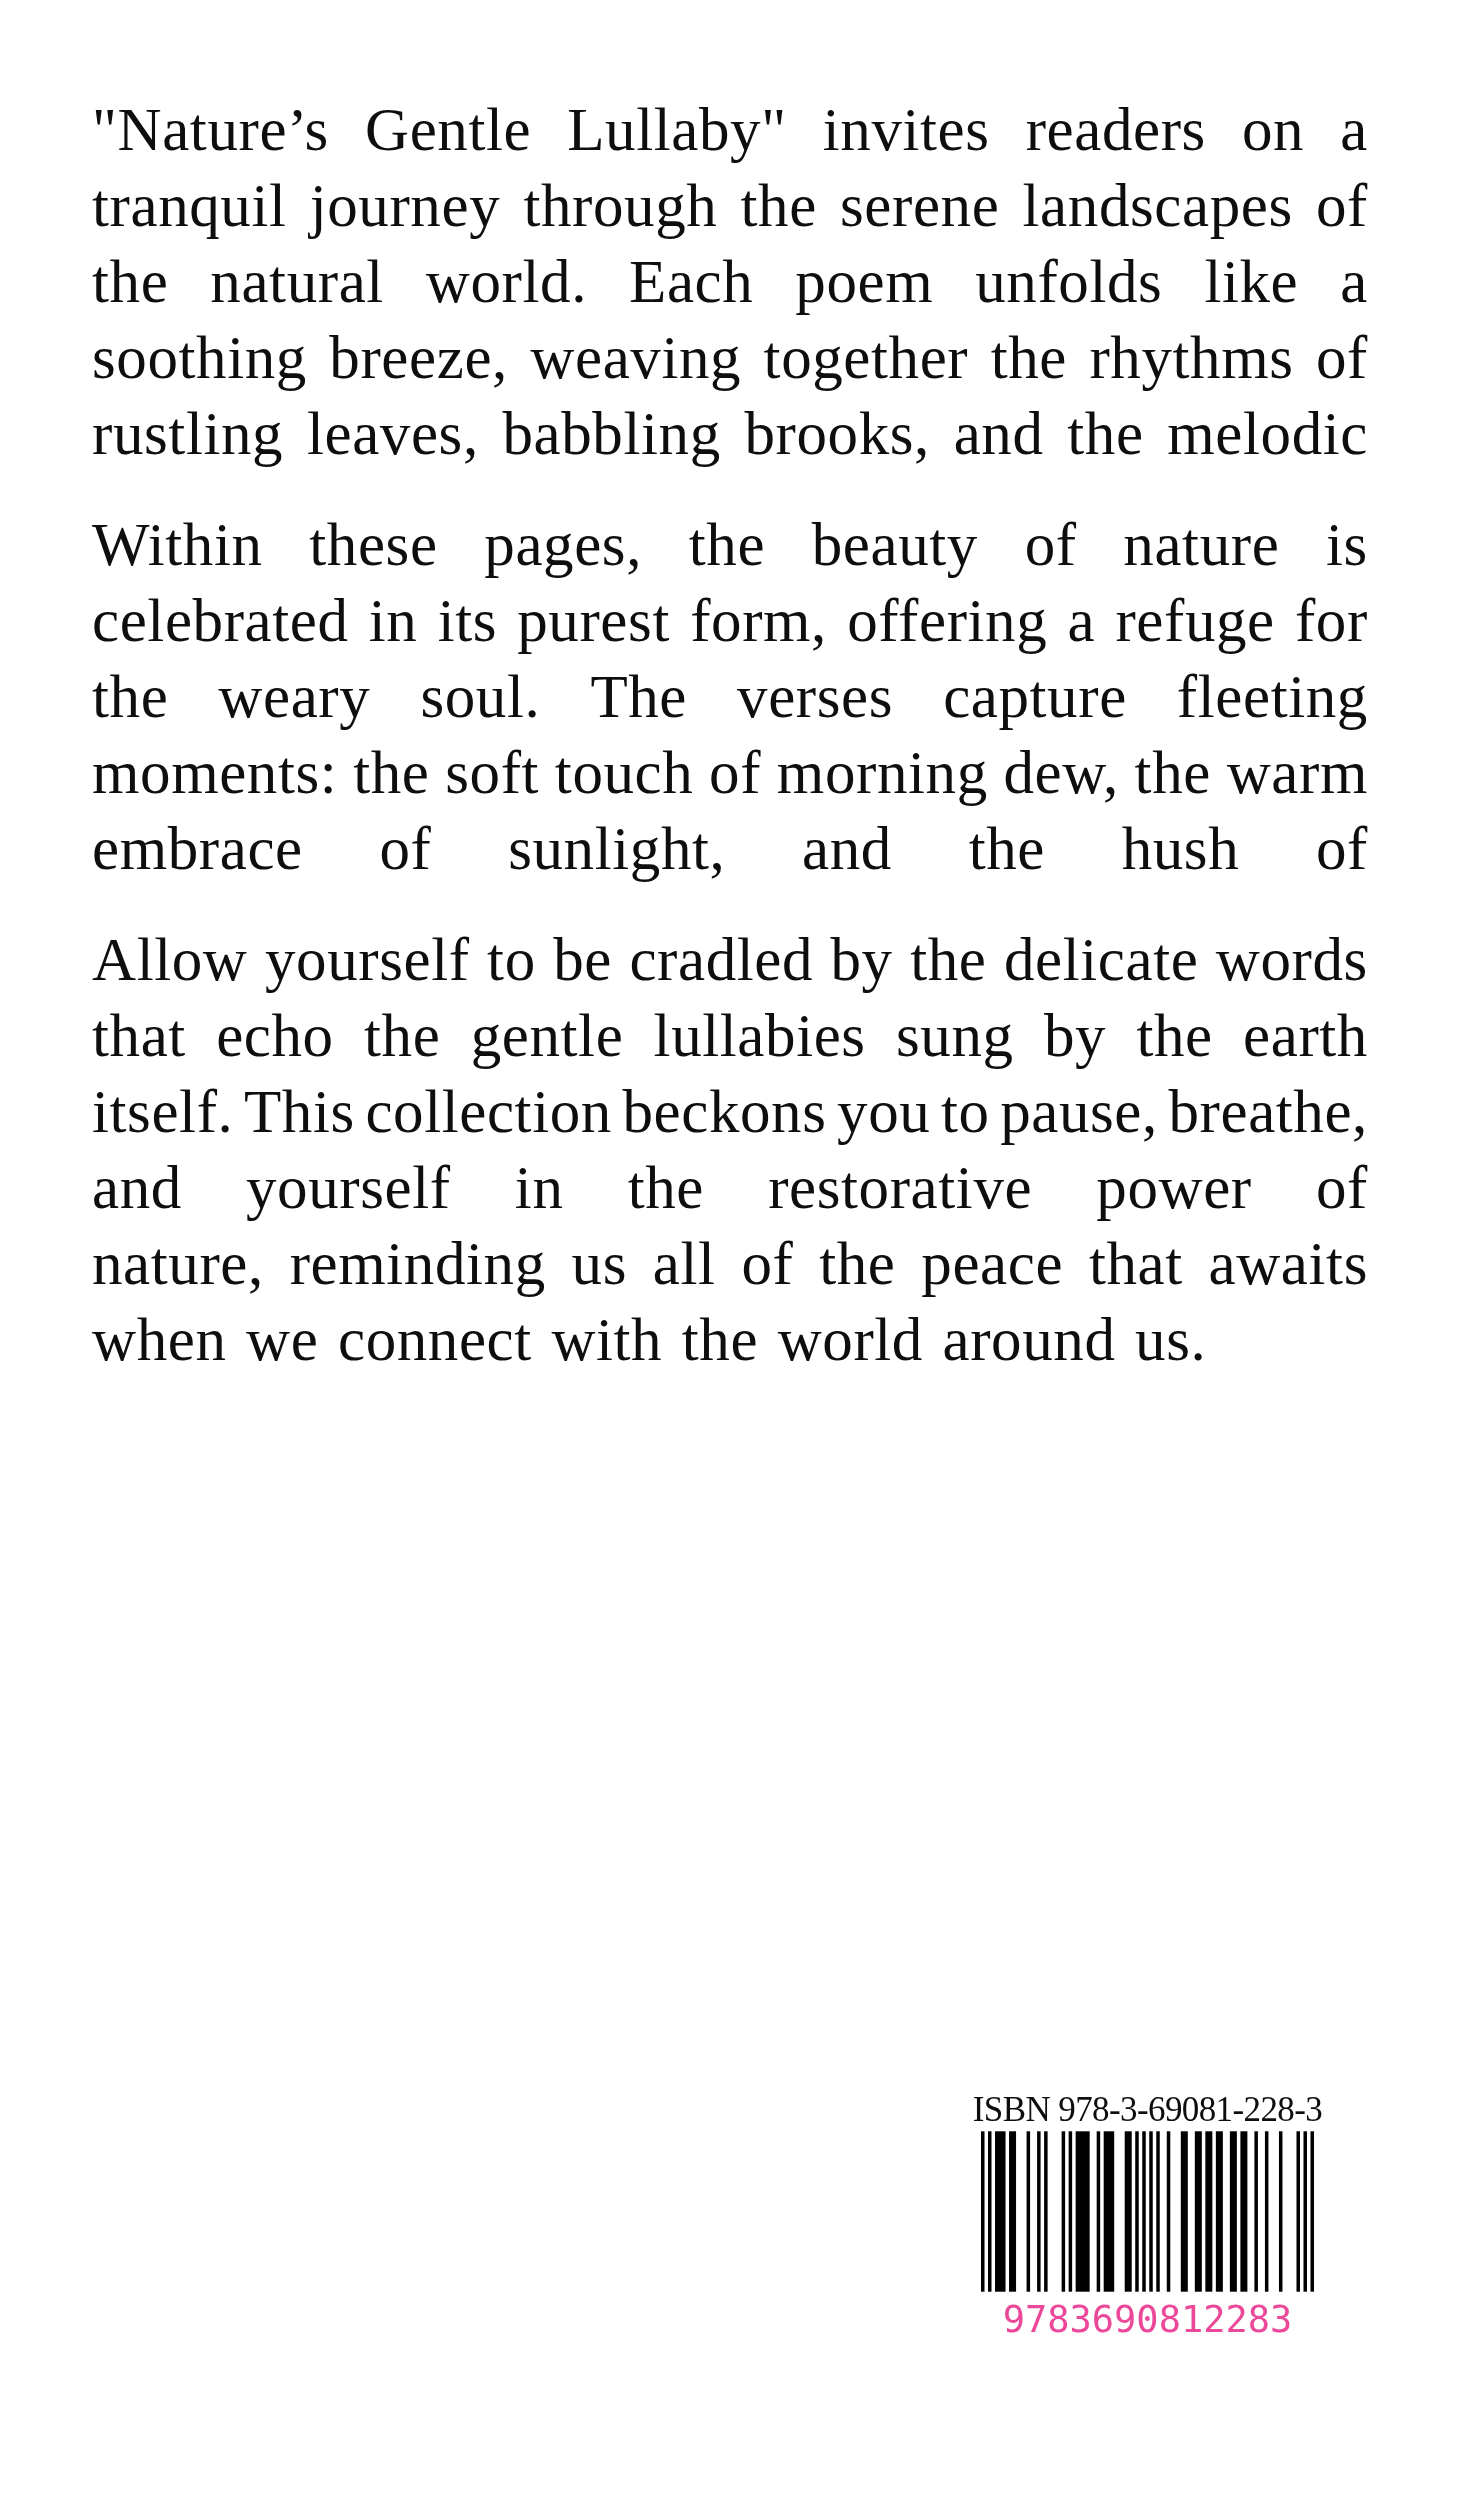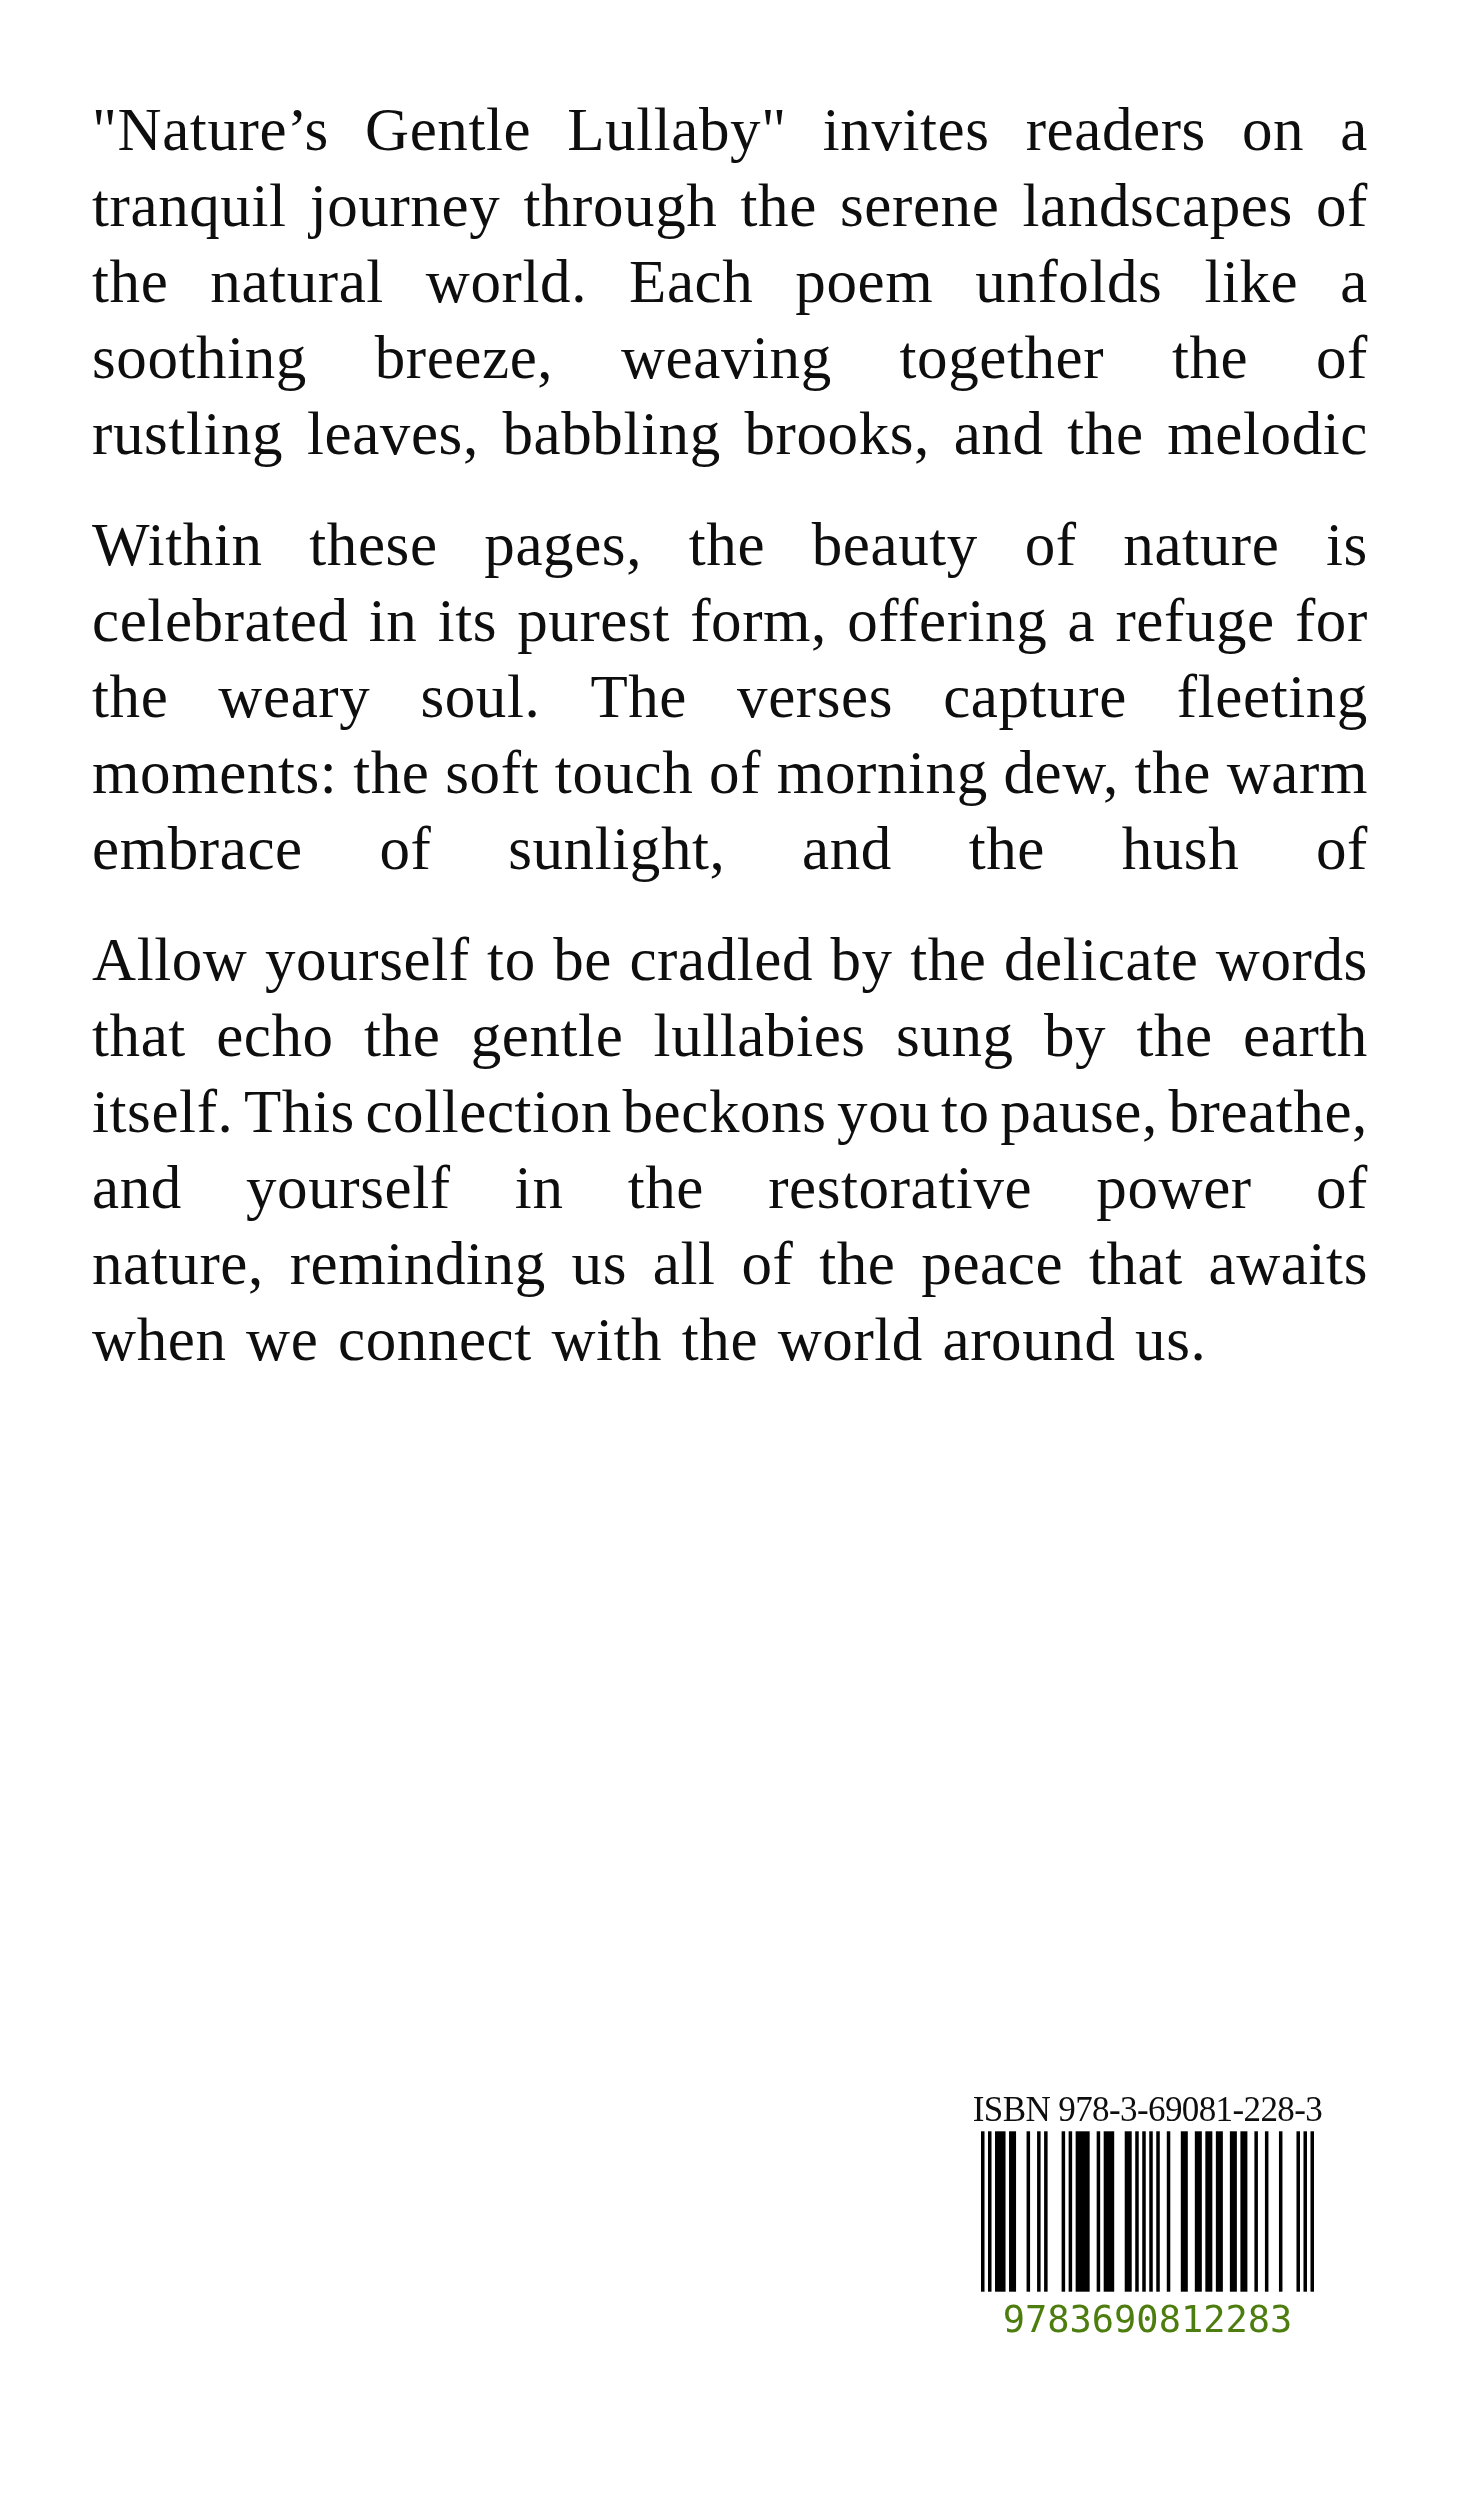--- a/index.html
+++ b/index.html
@@ -55,21 +55,21 @@
     display: block;
     margin: 1.2px auto 0 auto;
   }
   .barcode-number {
     font-family: "DejaVu Sans Mono", monospace;
     font-size: 37px;
     line-height: 37px;
     margin-top: 8.5px;
     letter-spacing: 0;
     white-space: nowrap;
-    color: #4d7c0f;
+    color: #ec4899;
   }
 </style>
 </head>
 <body style="background: rgb(255, 255, 255); color: rgb(14, 14, 14);">
 
 <div class="blurb" id="blurb">
     <div class="para">
       <div class="line">
         <span>"Nature’s</span>
         <span>Gentle</span>
@@ -97,20 +97,21 @@
         <span>unfolds</span>
         <span>like</span>
         <span>a</span>
       </div>
       <div class="line">
         <span>soothing</span>
         <span>breeze,</span>
         <span>weaving</span>
         <span>together</span>
         <span>the</span>
+        <span>rhythms</span>
         <span>of</span>
       </div>
       <div class="line">
         <span>rustling</span>
         <span>leaves,</span>
         <span>babbling</span>
         <span>brooks,</span>
         <span>and</span>
         <span>the</span>
         <span>melodic</span>

